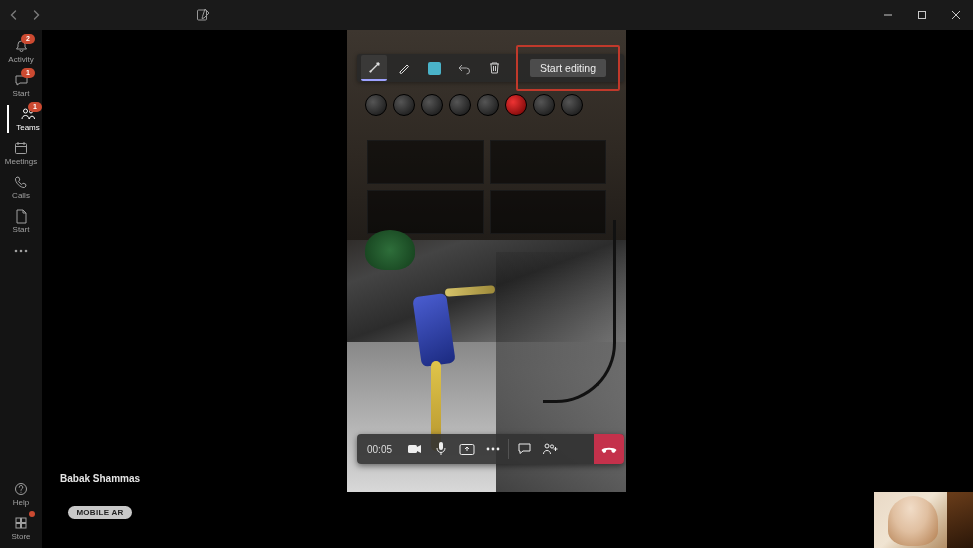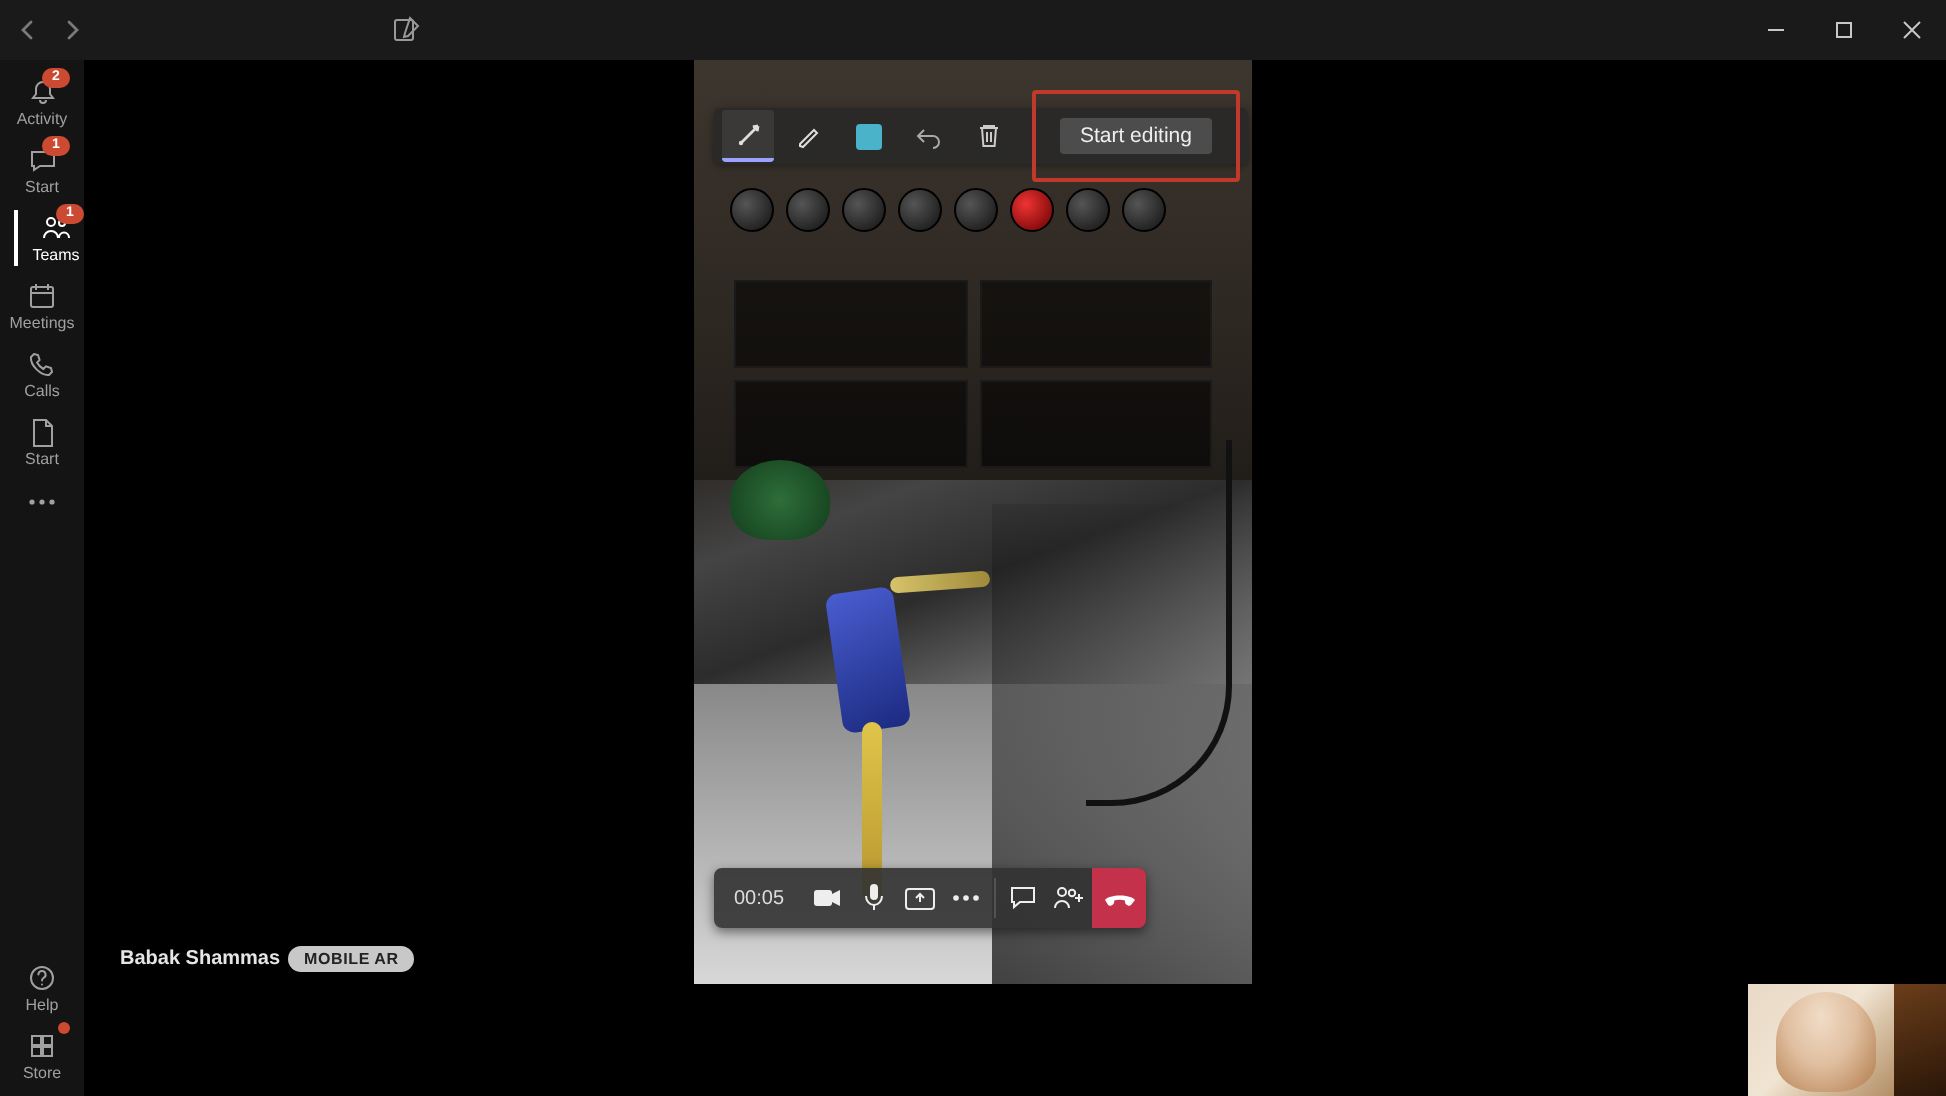--- a/index.html
+++ b/index.html
@@ -56,27 +56,27 @@
   .shadow { position:absolute; bottom:0; right:0; width:130px; height:240px; background:linear-gradient(200deg, rgba(0,0,0,0.0), rgba(0,0,0,0.7)); }
   .cable { position:absolute; top:190px; right:10px; width:70px; height:180px; border:3px solid #111; border-left:none; border-top:none; border-radius:0 0 60px 0; background:transparent; }
   
   .anno-bar { position:absolute; left:315px; top:24px; width:259px; height:28px; background:rgba(40,40,40,0.88); border-radius:3px; display:flex; align-items:center; padding:0 4px; gap:4px; box-shadow:0 1px 4px rgba(0,0,0,0.4); }
   .anno-btn { width:26px; height:24px; display:flex; align-items:center; justify-content:center; color:#ddd; border-radius:2px; }
   .anno-btn.active { background:rgba(255,255,255,0.08); border-bottom:2px solid #9ea2ff; }
   .anno-swatch { width:13px; height:13px; background:#4ab3c9; border-radius:2px; }
   .start-btn-wrap { margin-left:auto; padding:12px; border:2px solid #c0392b; border-radius:2px; }
   .start-btn { padding:3px 10px; font-size:10.5px; color:#eee; background:rgba(80,80,80,0.9); border-radius:2px; cursor:pointer; }
   
-  .ctrl-bar { position:absolute; left:315px; top:404px; width:216px; height:30px; background:rgba(50,50,50,0.9); border-radius:4px; display:flex; align-items:center; box-shadow:0 2px 6px rgba(0,0,0,0.5); }
+  .ctrl-bar { position:absolute; left:315px; top:404px; width:267px; height:30px; background:rgba(50,50,50,0.9); border-radius:4px; display:flex; align-items:center; box-shadow:0 2px 6px rgba(0,0,0,0.5); }
   .ctrl-timer { font-size:10px; color:#ddd; padding:0 10px; }
   .ctrl-btn { width:26px; height:30px; display:flex; align-items:center; justify-content:center; color:#eee; }
   .ctrl-sep { width:1px; height:20px; background:rgba(255,255,255,0.15); margin:0 2px; }
   .hangup { width:30px; height:30px; background:#c4314b; display:flex; align-items:center; justify-content:center; border-radius:0 4px 4px 0; margin-left:auto; }
   
-  .caller-info { position:absolute; left:18px; top:443px; display:flex; align-items:center; gap:4px; }
+  .caller-info { position:absolute; left:18px; top:443px; display:flex; align-items:center; gap:22px;flex-direction:column; }
   .caller-name { font-size:10px; color:#e5e5e5; font-weight:600; }
   .caller-badge { font-size:8px; font-weight:700; color:#222; background:#c8c8c8; border-radius:10px; padding:2px 8px; letter-spacing:0.3px; }
   
   .pip { position:absolute; right:0; bottom:0; width:99px; height:56px; background:linear-gradient(135deg,#e9d9c6 0%, #f0e4d2 40%, #d9c4a8 55%, #9c6e3f 100%); }
   .pip-person { position:absolute; left:14px; top:4px; width:50px; height:50px; border-radius:50% 50% 40% 40% / 50% 50% 30% 30%; background:radial-gradient(ellipse at 45% 25%, #f1dcc7 0%, #e0bfa0 45%, #b07a4a 100%); }
   .pip-dark { position:absolute; right:0; top:0; width:26px; height:56px; background:linear-gradient(160deg,#6a3d1a,#2a1608); }
   svg { display:block; }
 </style>
 </head>
 <body>

